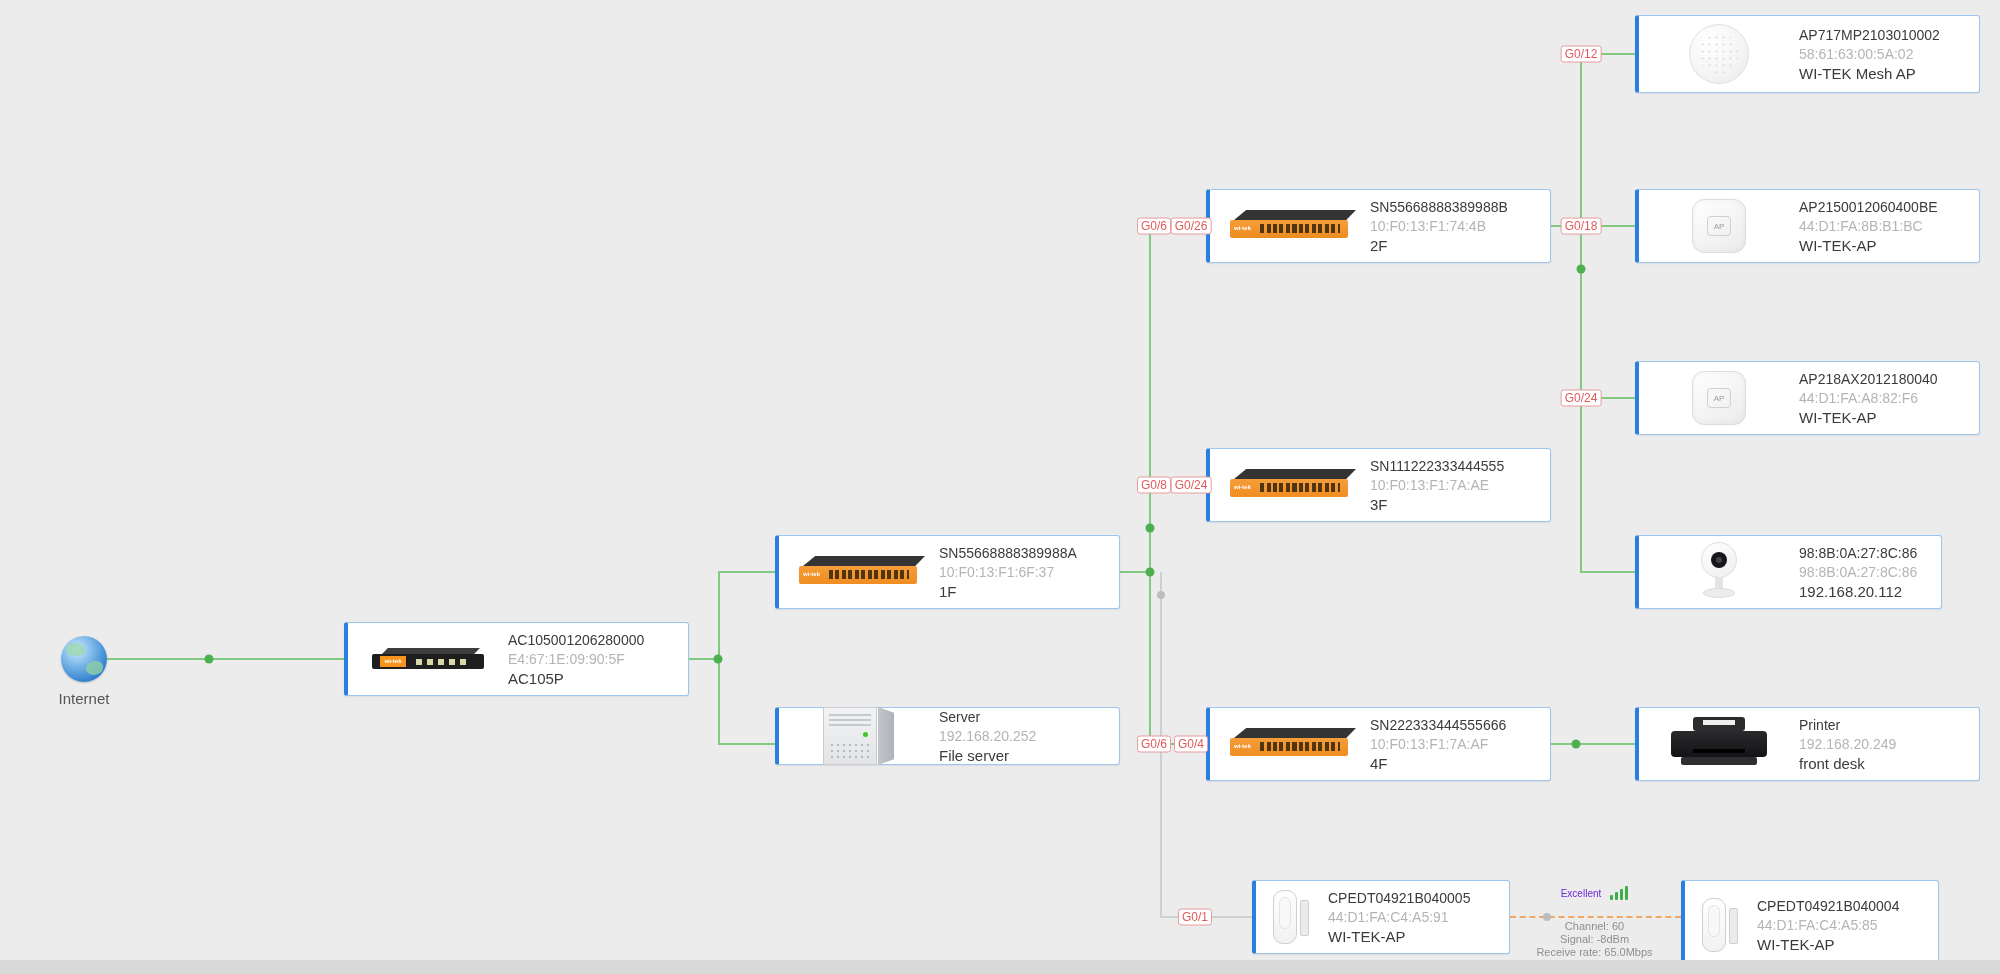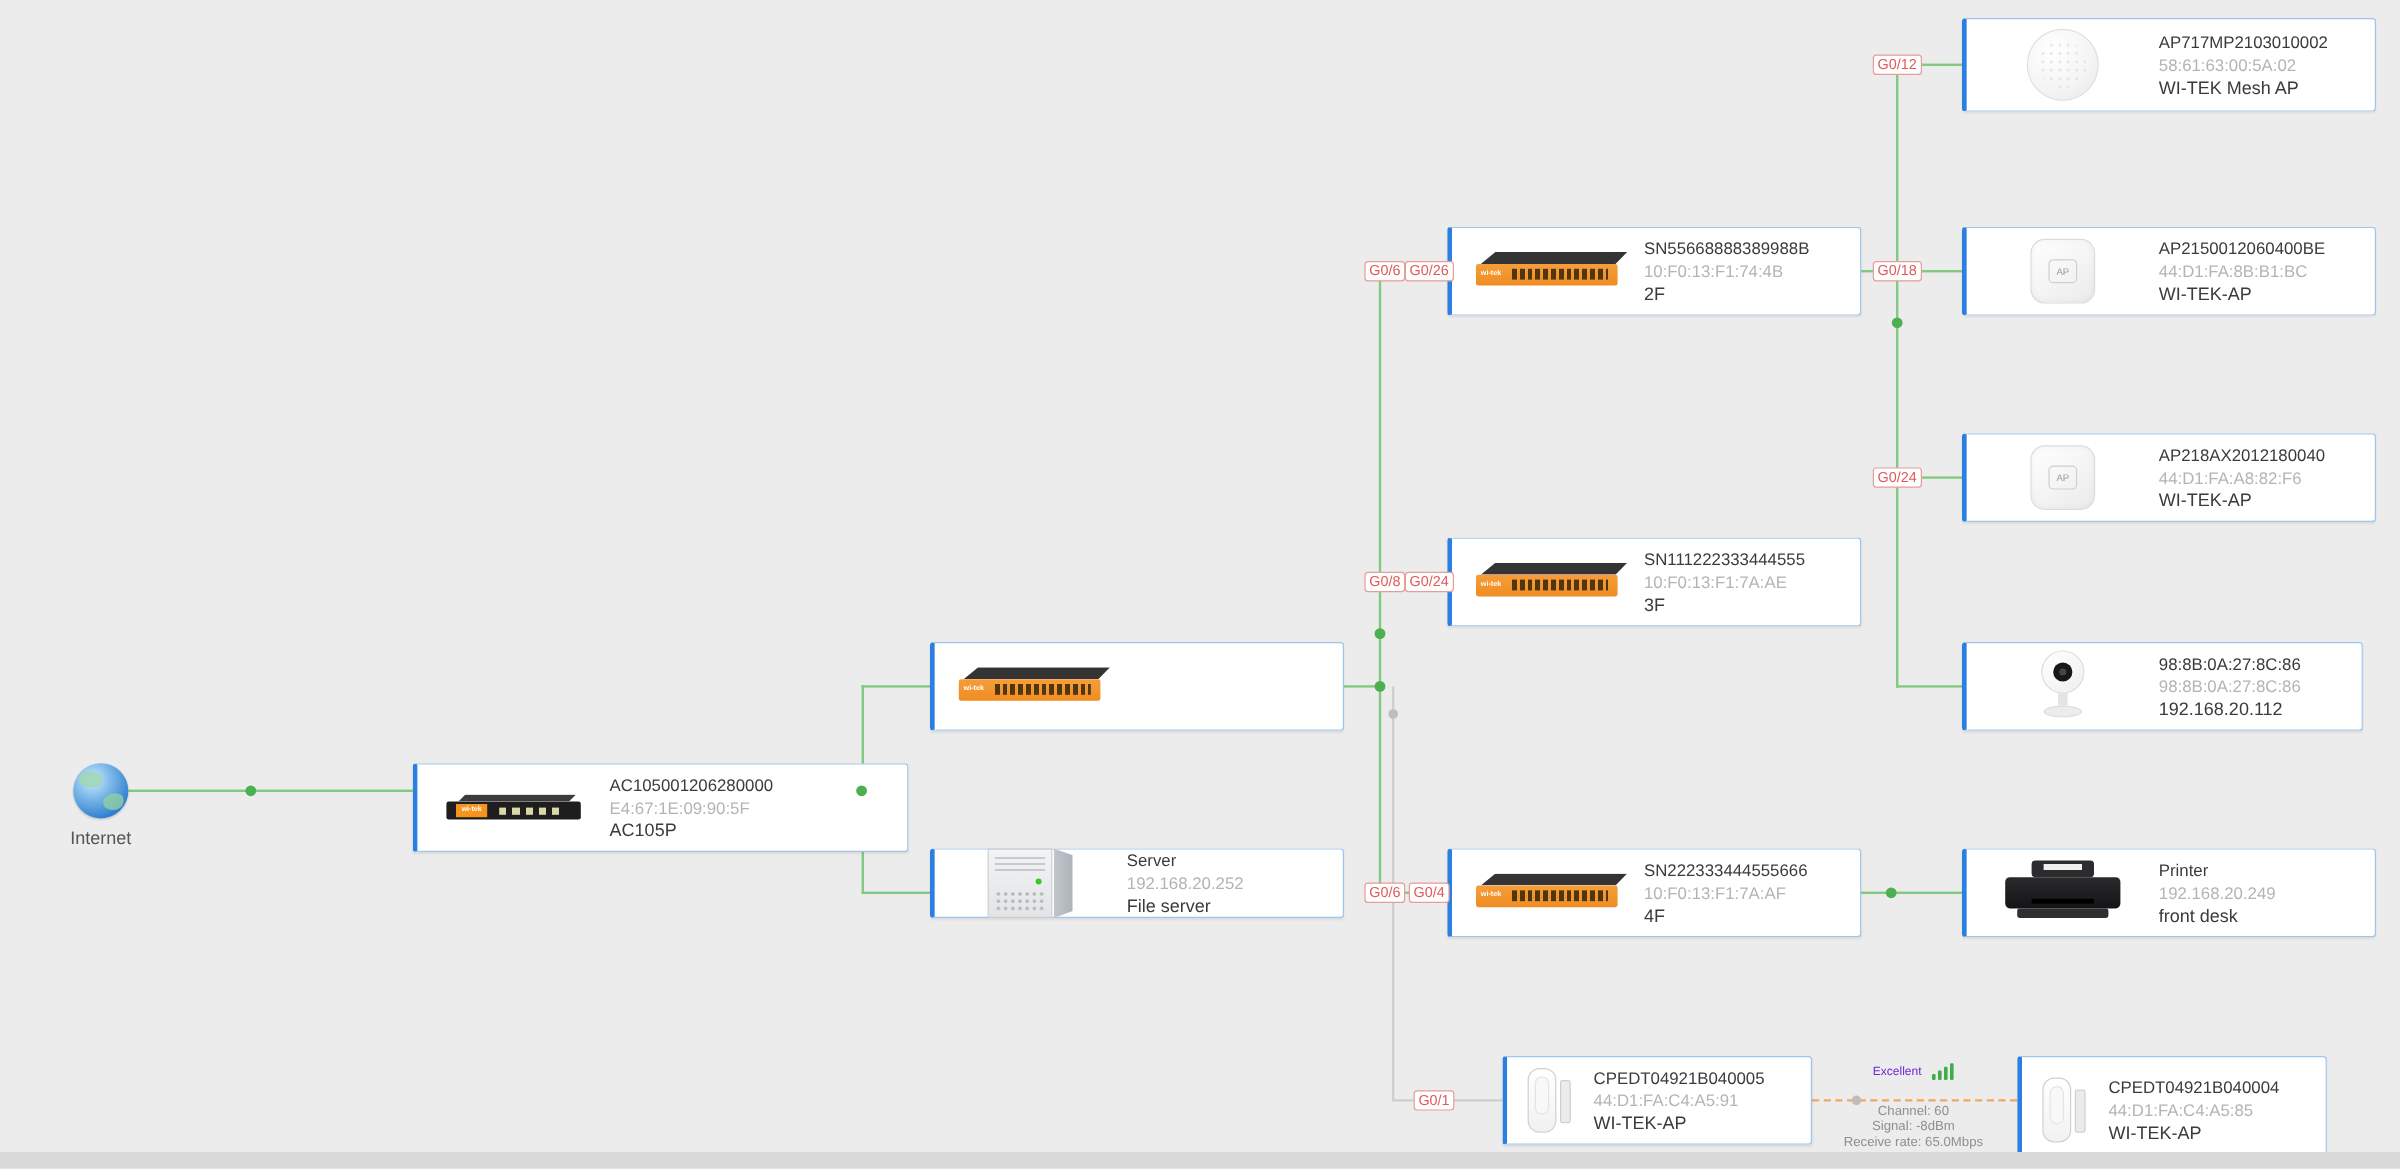--- a/index.html
+++ b/index.html
@@ -161,21 +161,21 @@
   <span class="port" style="left:1581px;top:398px">G0/24</span>
   <span class="port" style="left:1154px;top:485px">G0/8</span>
   <span class="port" style="left:1191px;top:485px">G0/24</span>
   <span class="port" style="left:1154px;top:744px">G0/6</span>
   <span class="port" style="left:1191px;top:744px">G0/4</span>
   <span class="port" style="left:1195px;top:917px">G0/1</span>
 
   <div class="ic-globe" style="left:61px;top:636px"></div>
   <div class="ilabel" style="left:34px;top:690px">Internet</div>
 
-  <div class="card" style="left:344px;top:636px;width:413px;height:74px">
+  <div class="card" style="left:344px;top:622px;width:345px;height:74px">
     <div class="dev">
       <div class="ic-router">
           <div class="rtop"></div>
           <div class="rbody"></div>
         <div class="brand">wi-tek</div>
         <div class="rports"></div>
         </div>
     </div>
     <div class="txt">
       <div class="t1">AC105001206280000</div>
@@ -185,20 +185,25 @@
   </div>
 
   <div class="card" style="left:775px;top:535px;width:345px;height:74px">
     <div class="dev">
       <div class="ic-switch">
           <div class="stop"></div>
           <div class="sfront"></div>
         <div class="brand">wi-tek</div>
         <div class="sports"></div>
         </div>
+    </div>
+    <div class="txt">
+      <div class="t1">SN55668888389988A</div>
+      <div class="t2">10:F0:13:F1:6F:37</div>
+      <div class="t3">1F</div>
     </div>
   </div>
 
   <div class="card" style="left:775px;top:707px;width:345px;height:58px">
     <div class="dev">
       <div class="ic-server">
           <div class="front"></div>
           <div class="side"></div>
         <div class="vents"></div>
           <div class="led"></div>
@@ -290,21 +295,21 @@
           <div class="core">AP</div>
         </div>
     </div>
     <div class="txt">
       <div class="t1">AP218AX2012180040</div>
       <div class="t2">44:D1:FA:A8:82:F6</div>
       <div class="t3">WI-TEK-AP</div>
     </div>
   </div>
 
-  <div class="card" style="left:1635px;top:535px;width:334px;height:74px">
+  <div class="card" style="left:1635px;top:535px;width:307px;height:74px">
     <div class="dev">
       <div class="ic-camera">
           <div class="head"></div>
           <div class="lens"></div>
           <div class="pupil"></div>
         <div class="neck"></div>
           <div class="base"></div>
         </div>
     </div>
     <div class="txt">

